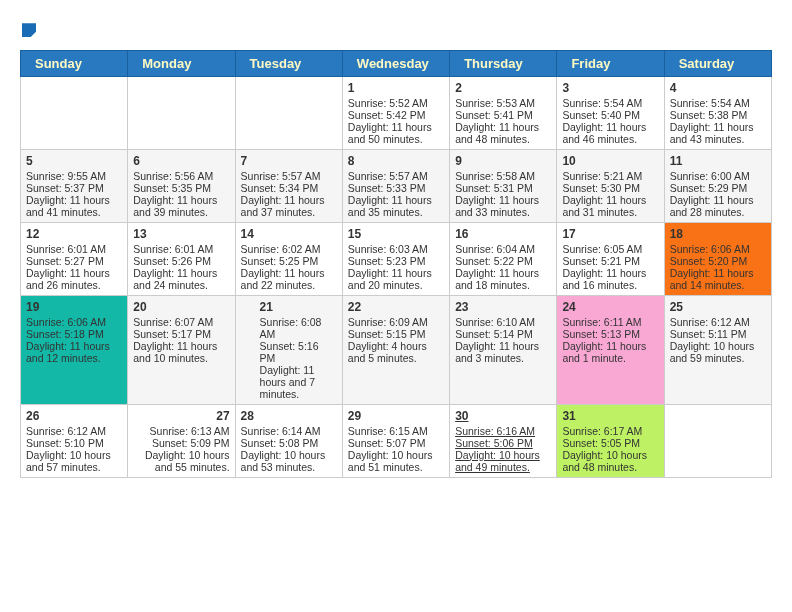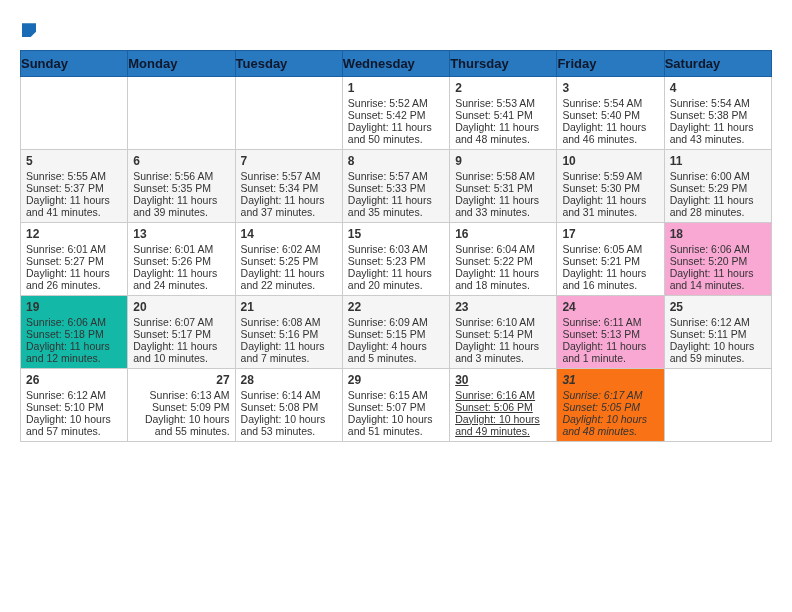--- a/index.html
+++ b/index.html
@@ -47,23 +47,23 @@
       font-size: 14px;
       color: #555;
     }
     .calendar {
       width: 100%;
       border-collapse: collapse;
       border: 1px solid #ccc;
     }
     .calendar th {
       background: #2979c0;
-      color: #0f172a;
+      color: #fef9c3;
       text-align: left;
-      padding: 5px 0;
+      padding: 5px 14px;
       font-size: 13px;
       font-weight: bold;
       border: 1px solid #1a5fa0;
     }
     .calendar td {
       vertical-align: top;
       padding: 4px 5px;
       font-size: 10.5px;
       color: #333;
       border: 1px solid #ccc;
@@ -139,21 +139,21 @@
         <td style="background: rgb(255, 255, 255);">
           <span class="day-num">4</span>
           <div>Sunrise: 5:54 AM</div>
           <div>Sunset: 5:38 PM</div>
           <div>Daylight: 11 hours and 43 minutes.</div>
         </td>
       </tr>
       <tr>
         <td style="background: rgb(245, 245, 245);">
           <span class="day-num">5</span>
-          <div>Sunrise: 5:55 AM</div>
+          <div>Sunrise: 9:55 AM</div>
           <div>Sunset: 5:37 PM</div>
           <div>Daylight: 11 hours and 41 minutes.</div>
         </td>
         <td style="background: rgb(245, 245, 245);">
           <span class="day-num">6</span>
           <div>Sunrise: 5:56 AM</div>
           <div>Sunset: 5:35 PM</div>
           <div>Daylight: 11 hours and 39 minutes.</div>
         </td>
         <td style="background: rgb(245, 245, 245);">
@@ -169,21 +169,21 @@
           <div>Daylight: 11 hours and 35 minutes.</div>
         </td>
         <td style="background: rgb(245, 245, 245);">
           <span class="day-num">9</span>
           <div>Sunrise: 5:58 AM</div>
           <div>Sunset: 5:31 PM</div>
           <div>Daylight: 11 hours and 33 minutes.</div>
         </td>
         <td style="background: rgb(245, 245, 245);">
           <span class="day-num">10</span>
-          <div>Sunrise: 5:59 AM</div>
+          <div>Sunrise: 5:21 AM</div>
           <div>Sunset: 5:30 PM</div>
           <div>Daylight: 11 hours and 31 minutes.</div>
         </td>
         <td style="background: rgb(245, 245, 245);">
           <span class="day-num">11</span>
           <div>Sunrise: 6:00 AM</div>
           <div>Sunset: 5:29 PM</div>
           <div>Daylight: 11 hours and 28 minutes.</div>
         </td>
       </tr>
@@ -217,41 +217,41 @@
           <div>Sunrise: 6:04 AM</div>
           <div>Sunset: 5:22 PM</div>
           <div>Daylight: 11 hours and 18 minutes.</div>
         </td>
         <td style="background: rgb(255, 255, 255); margin-left: 8px;">
           <span class="day-num">17</span>
           <div>Sunrise: 6:05 AM</div>
           <div>Sunset: 5:21 PM</div>
           <div>Daylight: 11 hours and 16 minutes.</div>
         </td>
-        <td style="background: #f9a8d4;">
+        <td style="background: #f97316;">
           <span class="day-num">18</span>
           <div>Sunrise: 6:06 AM</div>
           <div>Sunset: 5:20 PM</div>
           <div>Daylight: 11 hours and 14 minutes.</div>
         </td>
       </tr>
       <tr>
         <td style="background: #14b8a6;">
           <span class="day-num">19</span>
           <div>Sunrise: 6:06 AM</div>
           <div>Sunset: 5:18 PM</div>
           <div>Daylight: 11 hours and 12 minutes.</div>
         </td>
         <td style="background: rgb(245, 245, 245);">
           <span class="day-num">20</span>
           <div>Sunrise: 6:07 AM</div>
           <div>Sunset: 5:17 PM</div>
           <div>Daylight: 11 hours and 10 minutes.</div>
         </td>
-        <td style="background: rgb(245, 245, 245);">
+        <td style="background: rgb(245, 245, 245); padding-left: 24px;">
           <span class="day-num">21</span>
           <div>Sunrise: 6:08 AM</div>
           <div>Sunset: 5:16 PM</div>
           <div>Daylight: 11 hours and 7 minutes.</div>
         </td>
         <td style="background: rgb(245, 245, 245);">
           <span class="day-num">22</span>
           <div>Sunrise: 6:09 AM</div>
           <div>Sunset: 5:15 PM</div>
           <div>Daylight: 4 hours and 5 minutes.</div>
@@ -299,21 +299,21 @@
           <div>Sunrise: 6:15 AM</div>
           <div>Sunset: 5:07 PM</div>
           <div>Daylight: 10 hours and 51 minutes.</div>
         </td>
         <td style="background: rgb(255, 255, 255); text-decoration: underline;">
           <span class="day-num">30</span>
           <div>Sunrise: 6:16 AM</div>
           <div>Sunset: 5:06 PM</div>
           <div>Daylight: 10 hours and 49 minutes.</div>
         </td>
-        <td style="background: #f97316; font-style: italic;">
+        <td style="background: #bef264;">
           <span class="day-num">31</span>
           <div>Sunrise: 6:17 AM</div>
           <div>Sunset: 5:05 PM</div>
           <div>Daylight: 10 hours and 48 minutes.</div>
         </td>
         <td class="empty" style="background: rgb(255, 255, 255);"></td>
       </tr>
     </tbody>
 </table>
 

